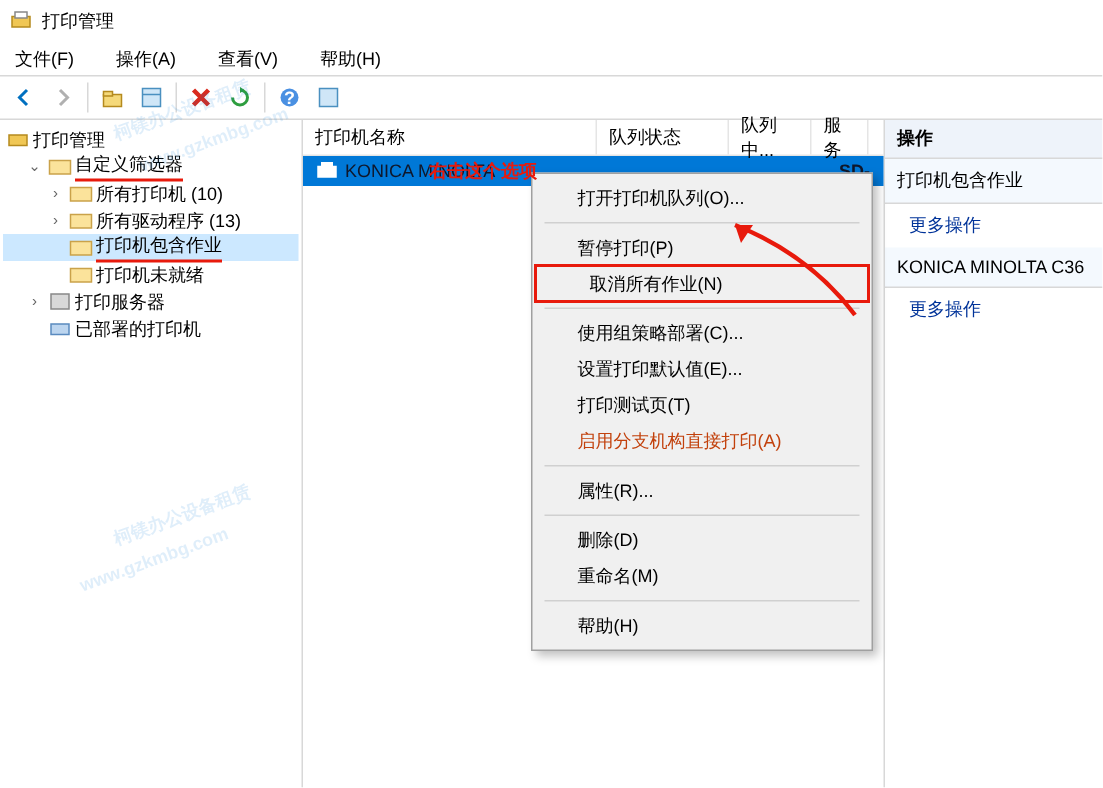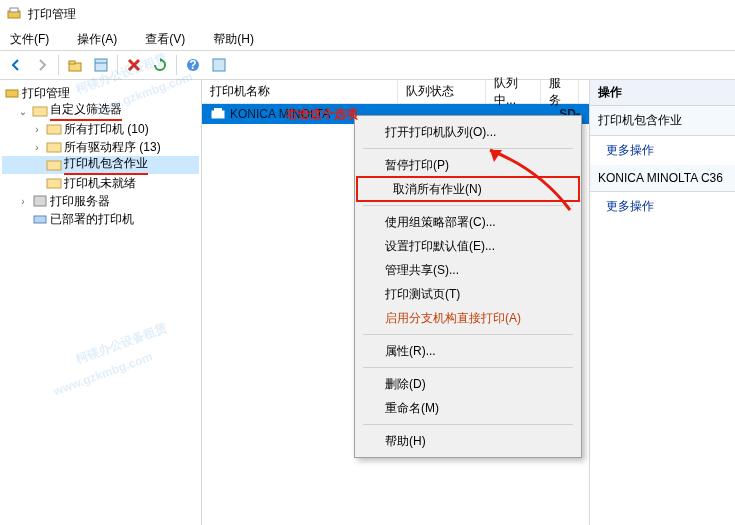--- a/index.html
+++ b/index.html
@@ -204,21 +204,20 @@
 </div>
 
 <div class="ctx">
   <div class="ctx-item">打开打印机队列(O)...</div>
   <div class="ctx-sep"></div>
   <div class="ctx-item">暂停打印(P)</div>
   <div class="ctx-item hl">取消所有作业(N)</div>
   <div class="ctx-sep"></div>
   <div class="ctx-item">使用组策略部署(C)...</div>
   <div class="ctx-item">设置打印默认值(E)...</div>
-  <div class="ctx-item">管理共享(S)...</div>
   <div class="ctx-item">打印测试页(T)</div>
   <div class="ctx-item disabled">启用分支机构直接打印(A)</div>
   <div class="ctx-sep"></div>
   <div class="ctx-item">属性(R)...</div>
   <div class="ctx-sep"></div>
   <div class="ctx-item">删除(D)</div>
   <div class="ctx-item">重命名(M)</div>
   <div class="ctx-sep"></div>
   <div class="ctx-item">帮助(H)</div>
 </div>

